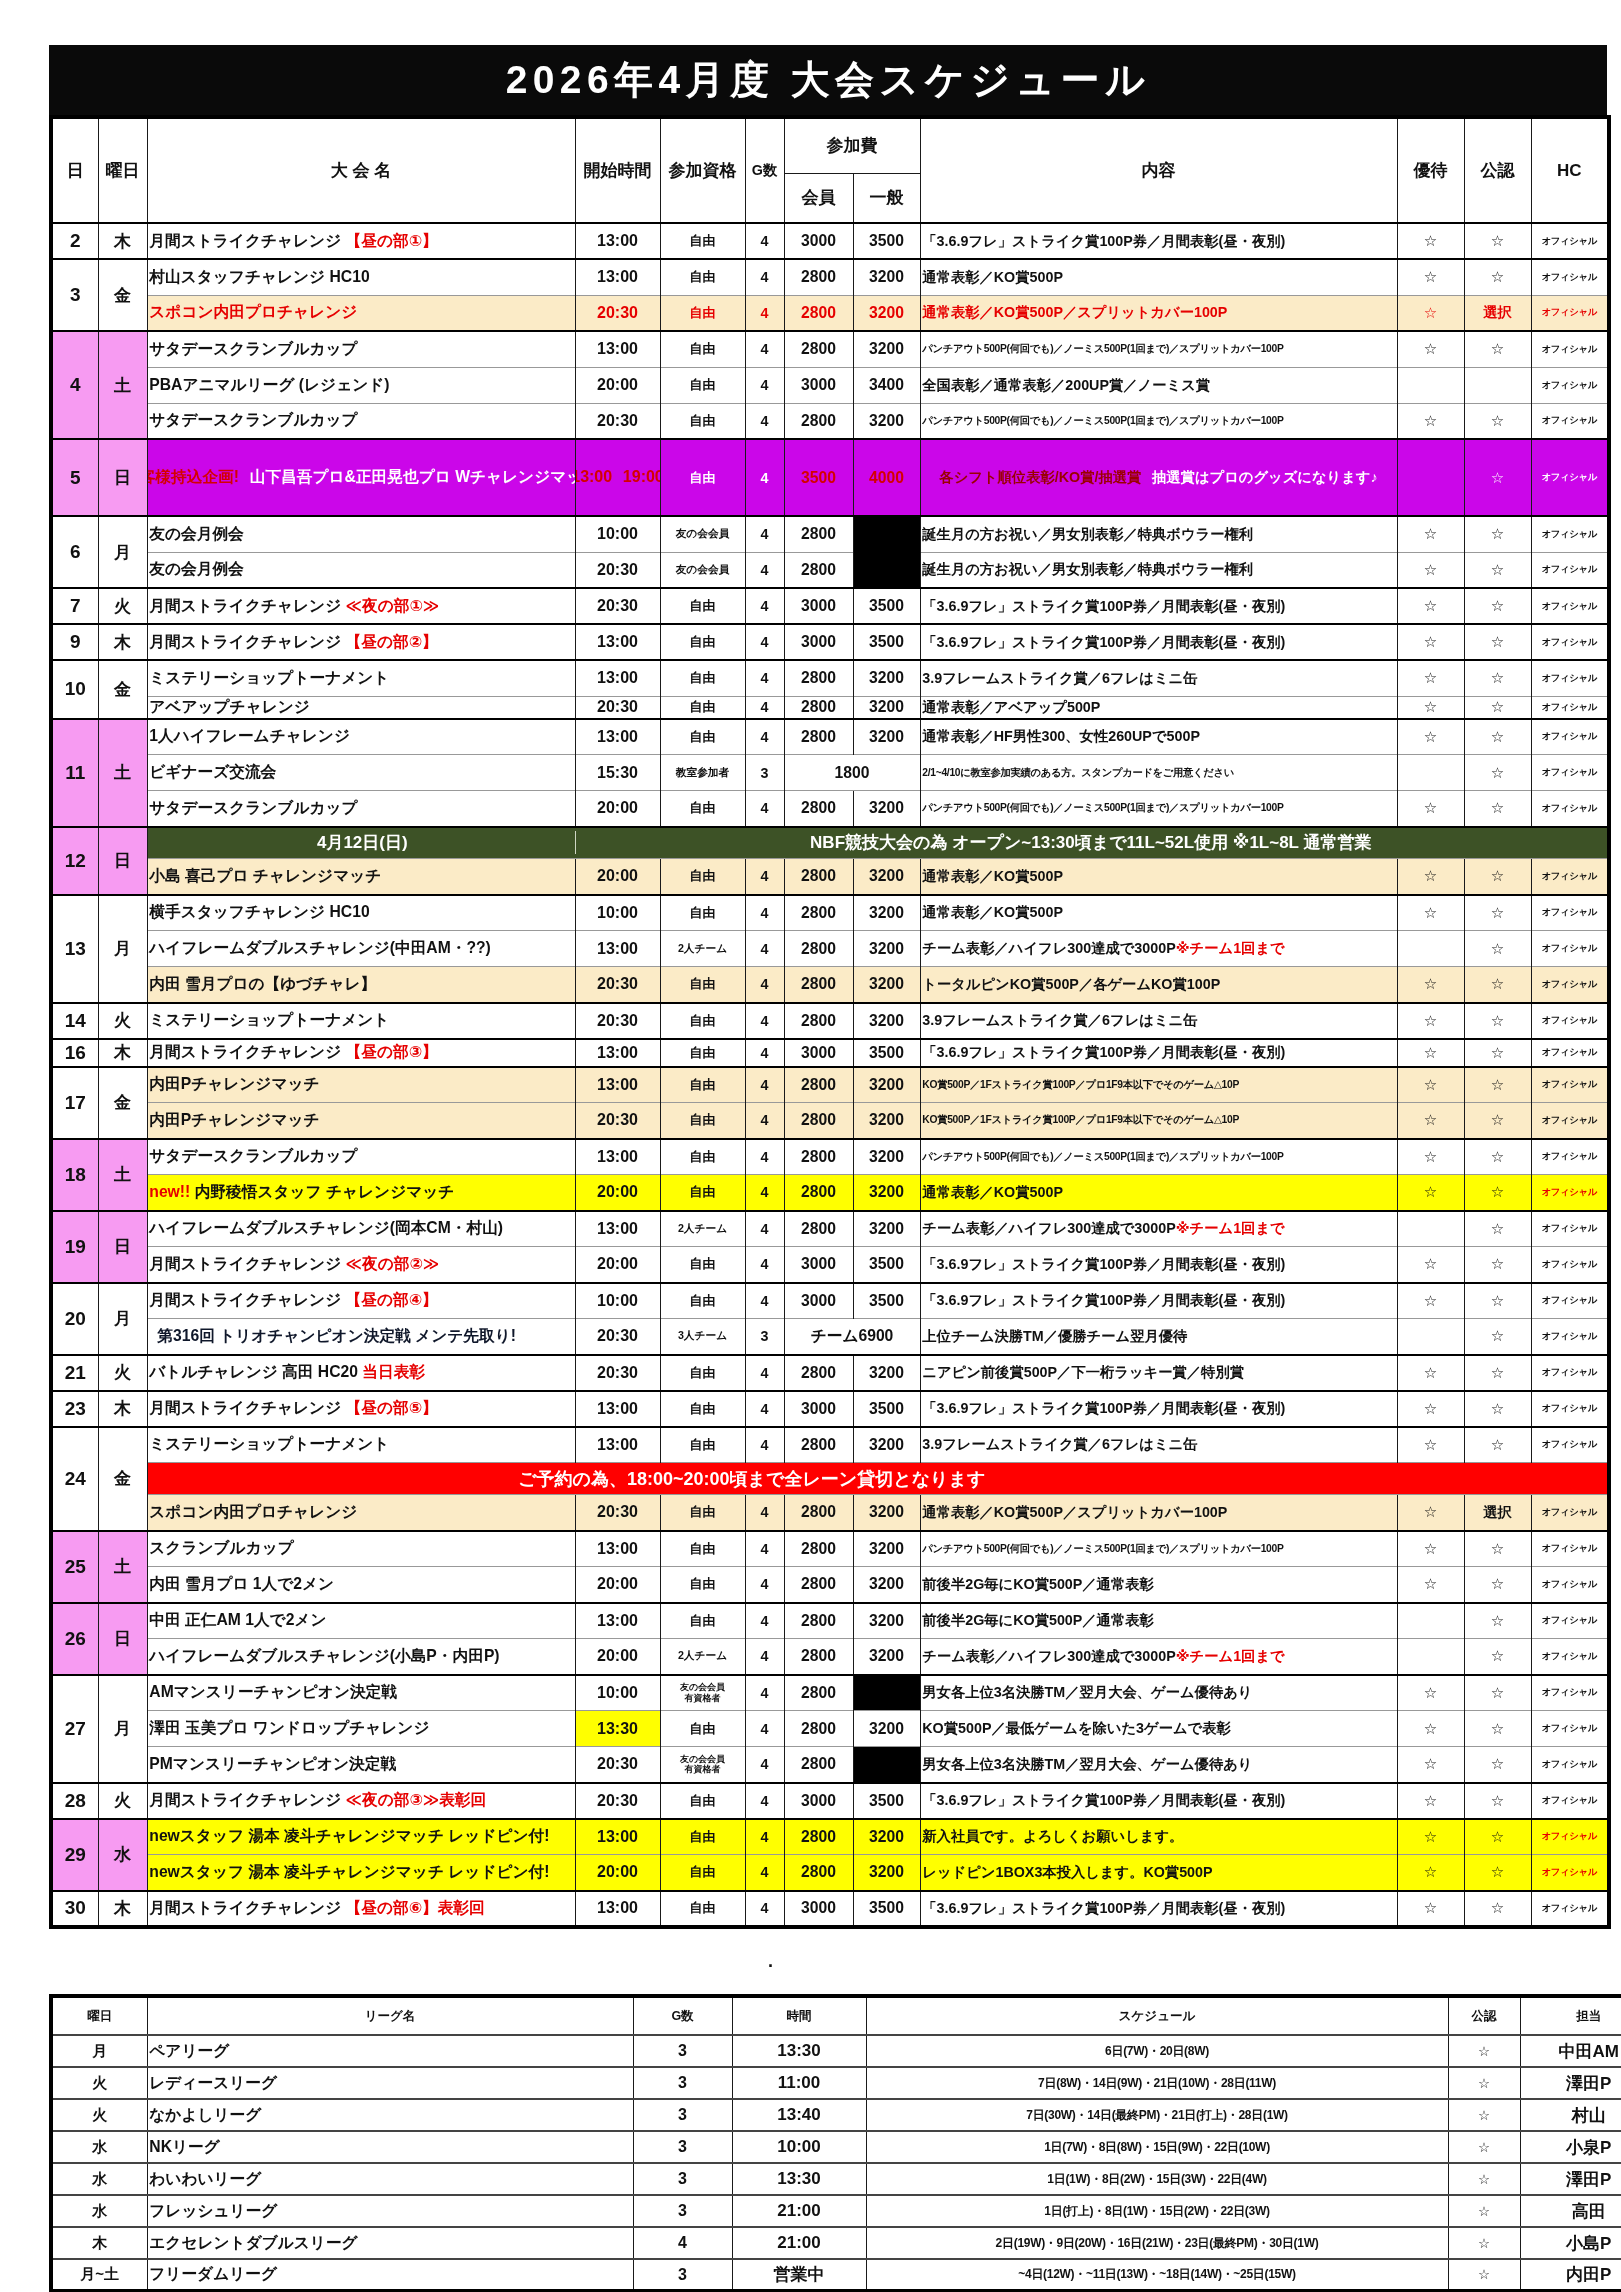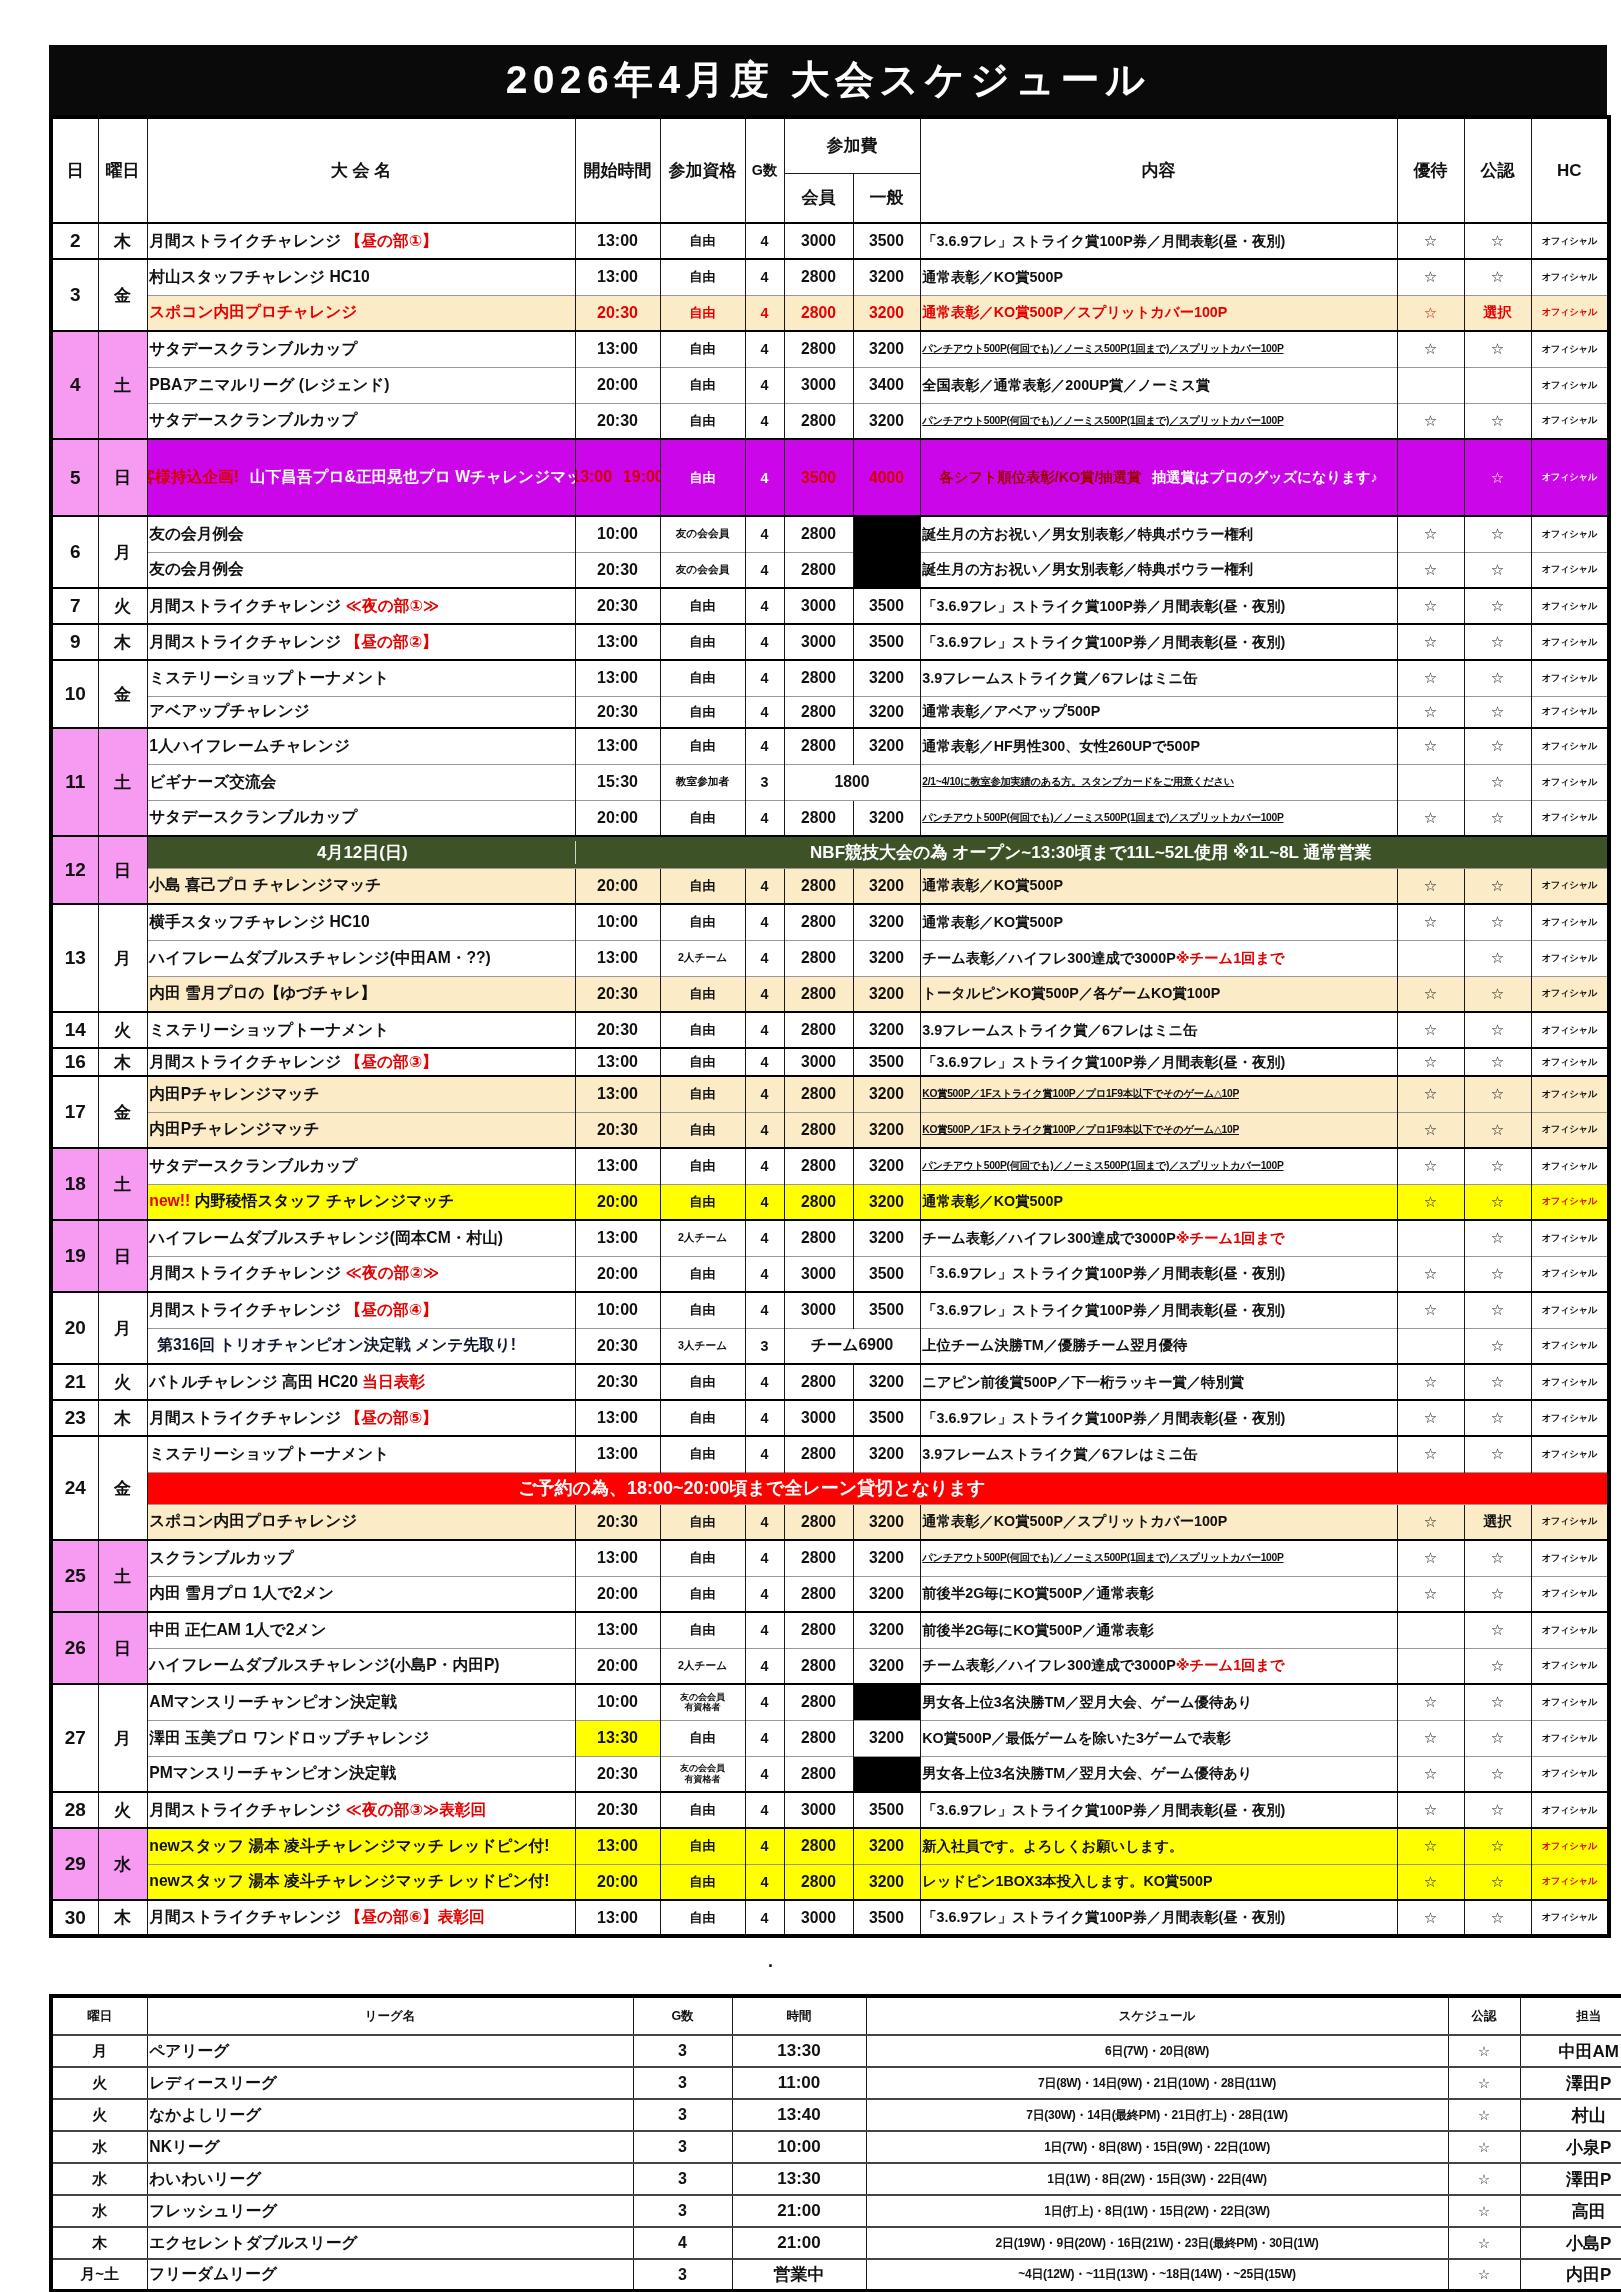--- a/index.html
+++ b/index.html
@@ -24,21 +24,21 @@
   .magenta{background:#CB06E9;}
   .namecell{font-size:15.7px;text-align:left;padding-left:7.2px;}
   .timecell{font-size:16px;text-align:center;}
   .qualcell{font-size:13px;text-align:center;}
   .qs{font-size:10.7px;}
   .qxs{font-size:9px;line-height:1.15;white-space:normal;}
   .gcell{font-size:14.3px;text-align:center;}
   .feecell{font-size:15.7px;text-align:center;}
   .blackcell{background:#000;}
   .contcell{font-size:14.3px;text-align:left;padding-left:7.2px;}
-  .cs{font-size:10.3px;letter-spacing:-0.3px;text-decoration:underline;}
+  .cs{font-size:10.3px;letter-spacing:-0.3px;}
   .starcell{font-size:15px;text-align:center;}
   .hccell{font-size:9.4px;text-align:center;letter-spacing:-0.4px;}
   .gbanner{background:#3D5226;color:#fff;}
   .gbanner .inner{display:flex;align-items:center;height:100%;}
   .gbanner .left{width:426px;text-align:center;font-size:17px;border-right:1.8px solid #cfd6c4;flex:none;}
   .gbanner .right{flex:1;text-align:center;font-size:17px;}
   .rbanner{background:#FF0000;color:#fff;font-size:18px;text-align:center;}
   .rbanner .inner{padding-right:251px;}
   .two-line{display:flex;flex-direction:row;justify-content:center;gap:10.7px;height:100%;}
   .two-line > div{line-height:1.05;}
@@ -277,21 +277,21 @@
           <td class="timecell">13:00</td>
           <td class="qualcell">自由</td>
           <td class="gcell">4</td>
           <td class="feecell">2800</td>
           <td class="feecell">3200</td>
           <td class="contcell"><span style="color: rgb(17, 17, 17);">3.9フレームストライク賞／6フレはミニ缶</span></td>
           <td class="starcell">☆</td>
           <td class="starcell">☆</td>
           <td class="hccell">オフィシャル</td>
         </tr>
-        <tr style="height: 32px;">
+        <tr style="height: 22px;">
           <td class="namecell"><span style="color: rgb(17, 17, 17);">アベアップチャレンジ</span></td>
           <td class="timecell">20:30</td>
           <td class="qualcell">自由</td>
           <td class="gcell">4</td>
           <td class="feecell">2800</td>
           <td class="feecell">3200</td>
           <td class="contcell"><span style="color: rgb(17, 17, 17);">通常表彰／アベアップ500P</span></td>
           <td class="starcell">☆</td>
           <td class="starcell">☆</td>
           <td class="hccell">オフィシャル</td>

